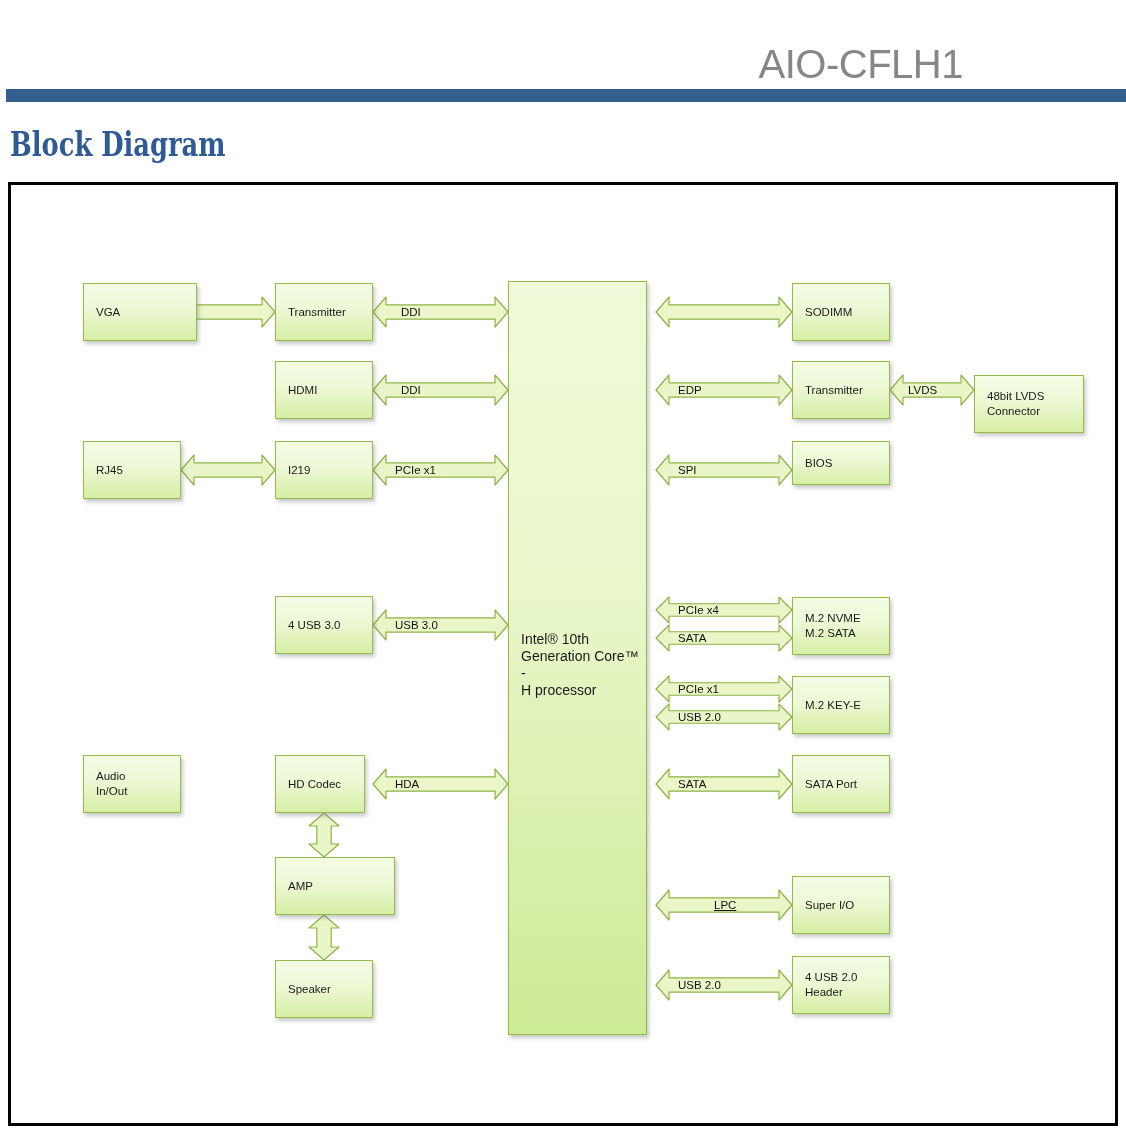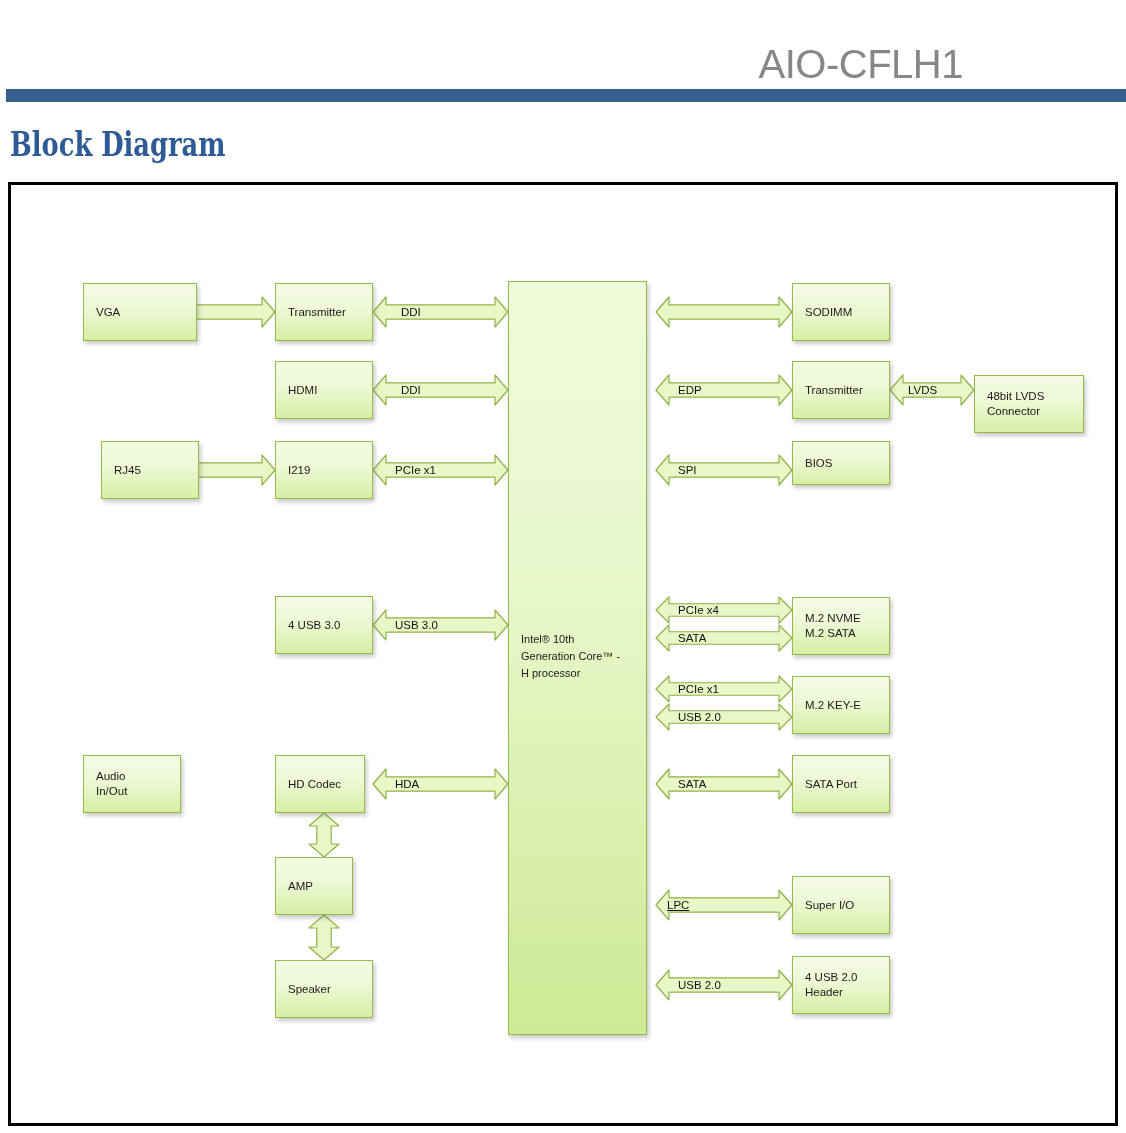--- a/index.html
+++ b/index.html
@@ -94,21 +94,21 @@
   .blk.cpu {
     background: linear-gradient(to bottom, #f0fada 0%, #e9f7cb 40%, #cdea95 100%);
     align-items: flex-start;
     padding-top: 0;
   }
   .blk.cpu .cpu-label {
     position: absolute;
     left: 12px;
     top: 349px;
     width: 118px;
-    font-size: 11px;
+    font-size: 14px;
     line-height: 17px;
   }
 
   
   .arrow-h {
     position: absolute;
     height: 30px;
   }
   .arrow-v {
     position: absolute;
@@ -243,37 +243,37 @@
         <svg viewBox="0 0 136 30" preserveAspectRatio="none">
           <polygon points="0,15 13,0 13,7.800000000000001 123,7.800000000000001 123,0 136,15 123,30 123,22.2 13,22.2 13,30" fill="#e8f6c8" stroke="#8fb347" stroke-width="1.2" stroke-linejoin="round"></polygon>
         </svg>
       </div>
       <div class="arrow-label" style="left: 667px; top: 592px;">SATA</div>
       <div class="arrow-h" style="left: 645px; top: 705px; width: 136px; height: 30px;">
         <svg viewBox="0 0 136 30" preserveAspectRatio="none">
           <polygon points="0,15 13,0 13,7.800000000000001 123,7.800000000000001 123,0 136,15 123,30 123,22.2 13,22.2 13,30" fill="#e8f6c8" stroke="#8fb347" stroke-width="1.2" stroke-linejoin="round"></polygon>
         </svg>
       </div>
-      <div class="arrow-label" style="left: 656px; top: 713px; text-decoration: underline;">LPC</div>
+      <div class="arrow-label" style="left: 703px; top: 713px; text-decoration: underline;">LPC</div>
       <div class="arrow-h" style="left: 645px; top: 785px; width: 136px; height: 30px;">
         <svg viewBox="0 0 136 30" preserveAspectRatio="none">
           <polygon points="0,15 13,0 13,7.800000000000001 123,7.800000000000001 123,0 136,15 123,30 123,22.2 13,22.2 13,30" fill="#e8f6c8" stroke="#8fb347" stroke-width="1.2" stroke-linejoin="round"></polygon>
         </svg>
       </div>
       <div class="arrow-label" style="left: 667px; top: 793px;">USB 2.0</div>
       <div class="blk" style="left: 72px; top: 98px; width: 114px; height: 58px;"><span>VGA</span></div>
       <div class="blk" style="left: 264px; top: 98px; width: 98px; height: 58px;"><span>Transmitter</span></div>
       <div class="blk" style="left: 264px; top: 176px; width: 98px; height: 58px;"><span>HDMI</span></div>
-      <div class="blk" style="left: 72px; top: 256px; width: 98px; height: 58px; margin-left: 18px;"><span>RJ45</span></div>
+      <div class="blk" style="left: 72px; top: 256px; width: 98px; height: 58px;"><span>RJ45</span></div>
       <div class="blk" style="left: 264px; top: 256px; width: 98px; height: 58px;"><span>I219</span></div>
       <div class="blk" style="left: 264px; top: 411px; width: 98px; height: 58px;"><span>4 USB 3.0</span></div>
       <div class="blk" style="left: 72px; top: 570px; width: 98px; height: 58px;"><span>Audio
 In/Out</span></div>
       <div class="blk" style="left: 264px; top: 570px; width: 90px; height: 58px;"><span>HD Codec</span></div>
-      <div class="blk" style="left: 264px; top: 672px; width: 78px; height: 58px;"><span>AMP</span></div>
+      <div class="blk" style="left: 264px; top: 672px; width: 120px; height: 58px;"><span>AMP</span></div>
       <div class="blk" style="left: 264px; top: 775px; width: 98px; height: 58px;"><span>Speaker</span></div>
       <div class="blk cpu" style="left: 497px; top: 96px; width: 139px; height: 754px;"><div class="cpu-label">Intel® 10th
 Generation Core™ -
 H processor</div></div>
       <div class="blk" style="left: 781px; top: 98px; width: 98px; height: 58px;"><span>SODIMM</span></div>
       <div class="blk" style="left: 781px; top: 176px; width: 98px; height: 58px;"><span>Transmitter</span></div>
       <div class="blk" style="left: 963px; top: 176px; width: 110px; height: 58px; margin-top: 14px;"><span>48bit LVDS
 Connector</span></div>
       <div class="blk" style="left: 781px; top: 256px; width: 98px; height: 44px;"><span>BIOS</span></div>
       <div class="blk" style="left: 781px; top: 412px; width: 98px; height: 58px;"><span>M.2 NVME

